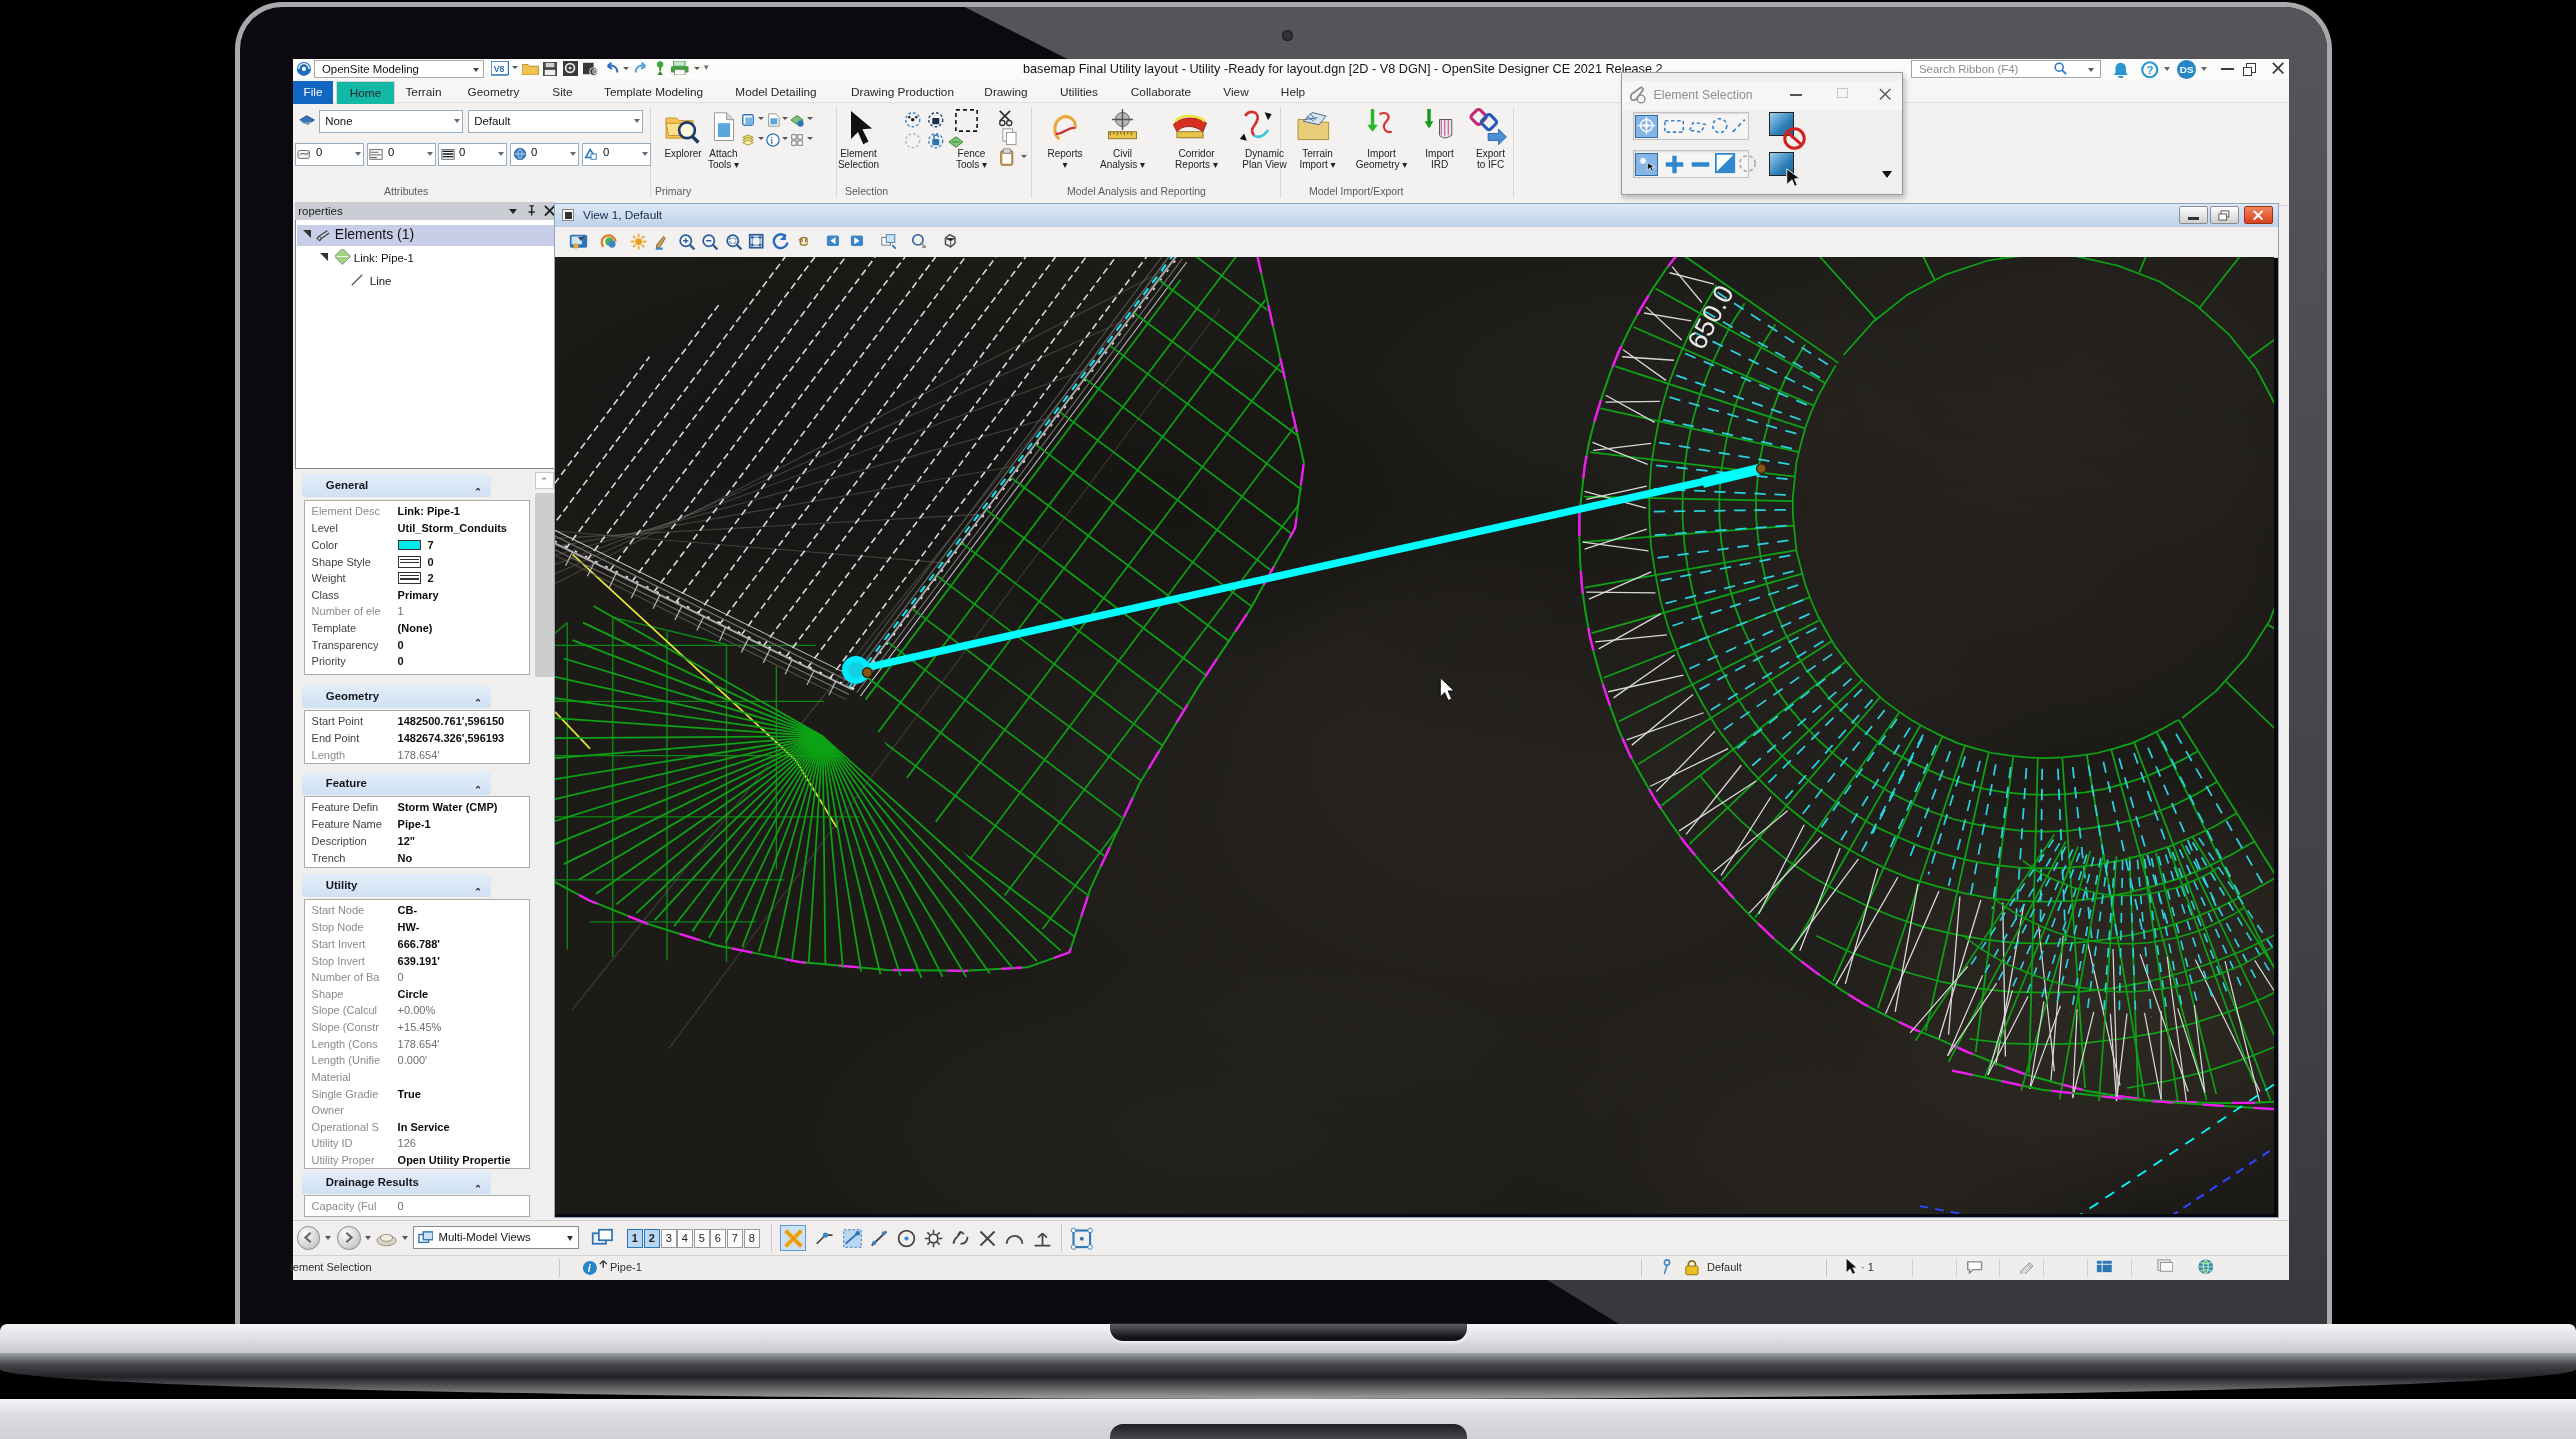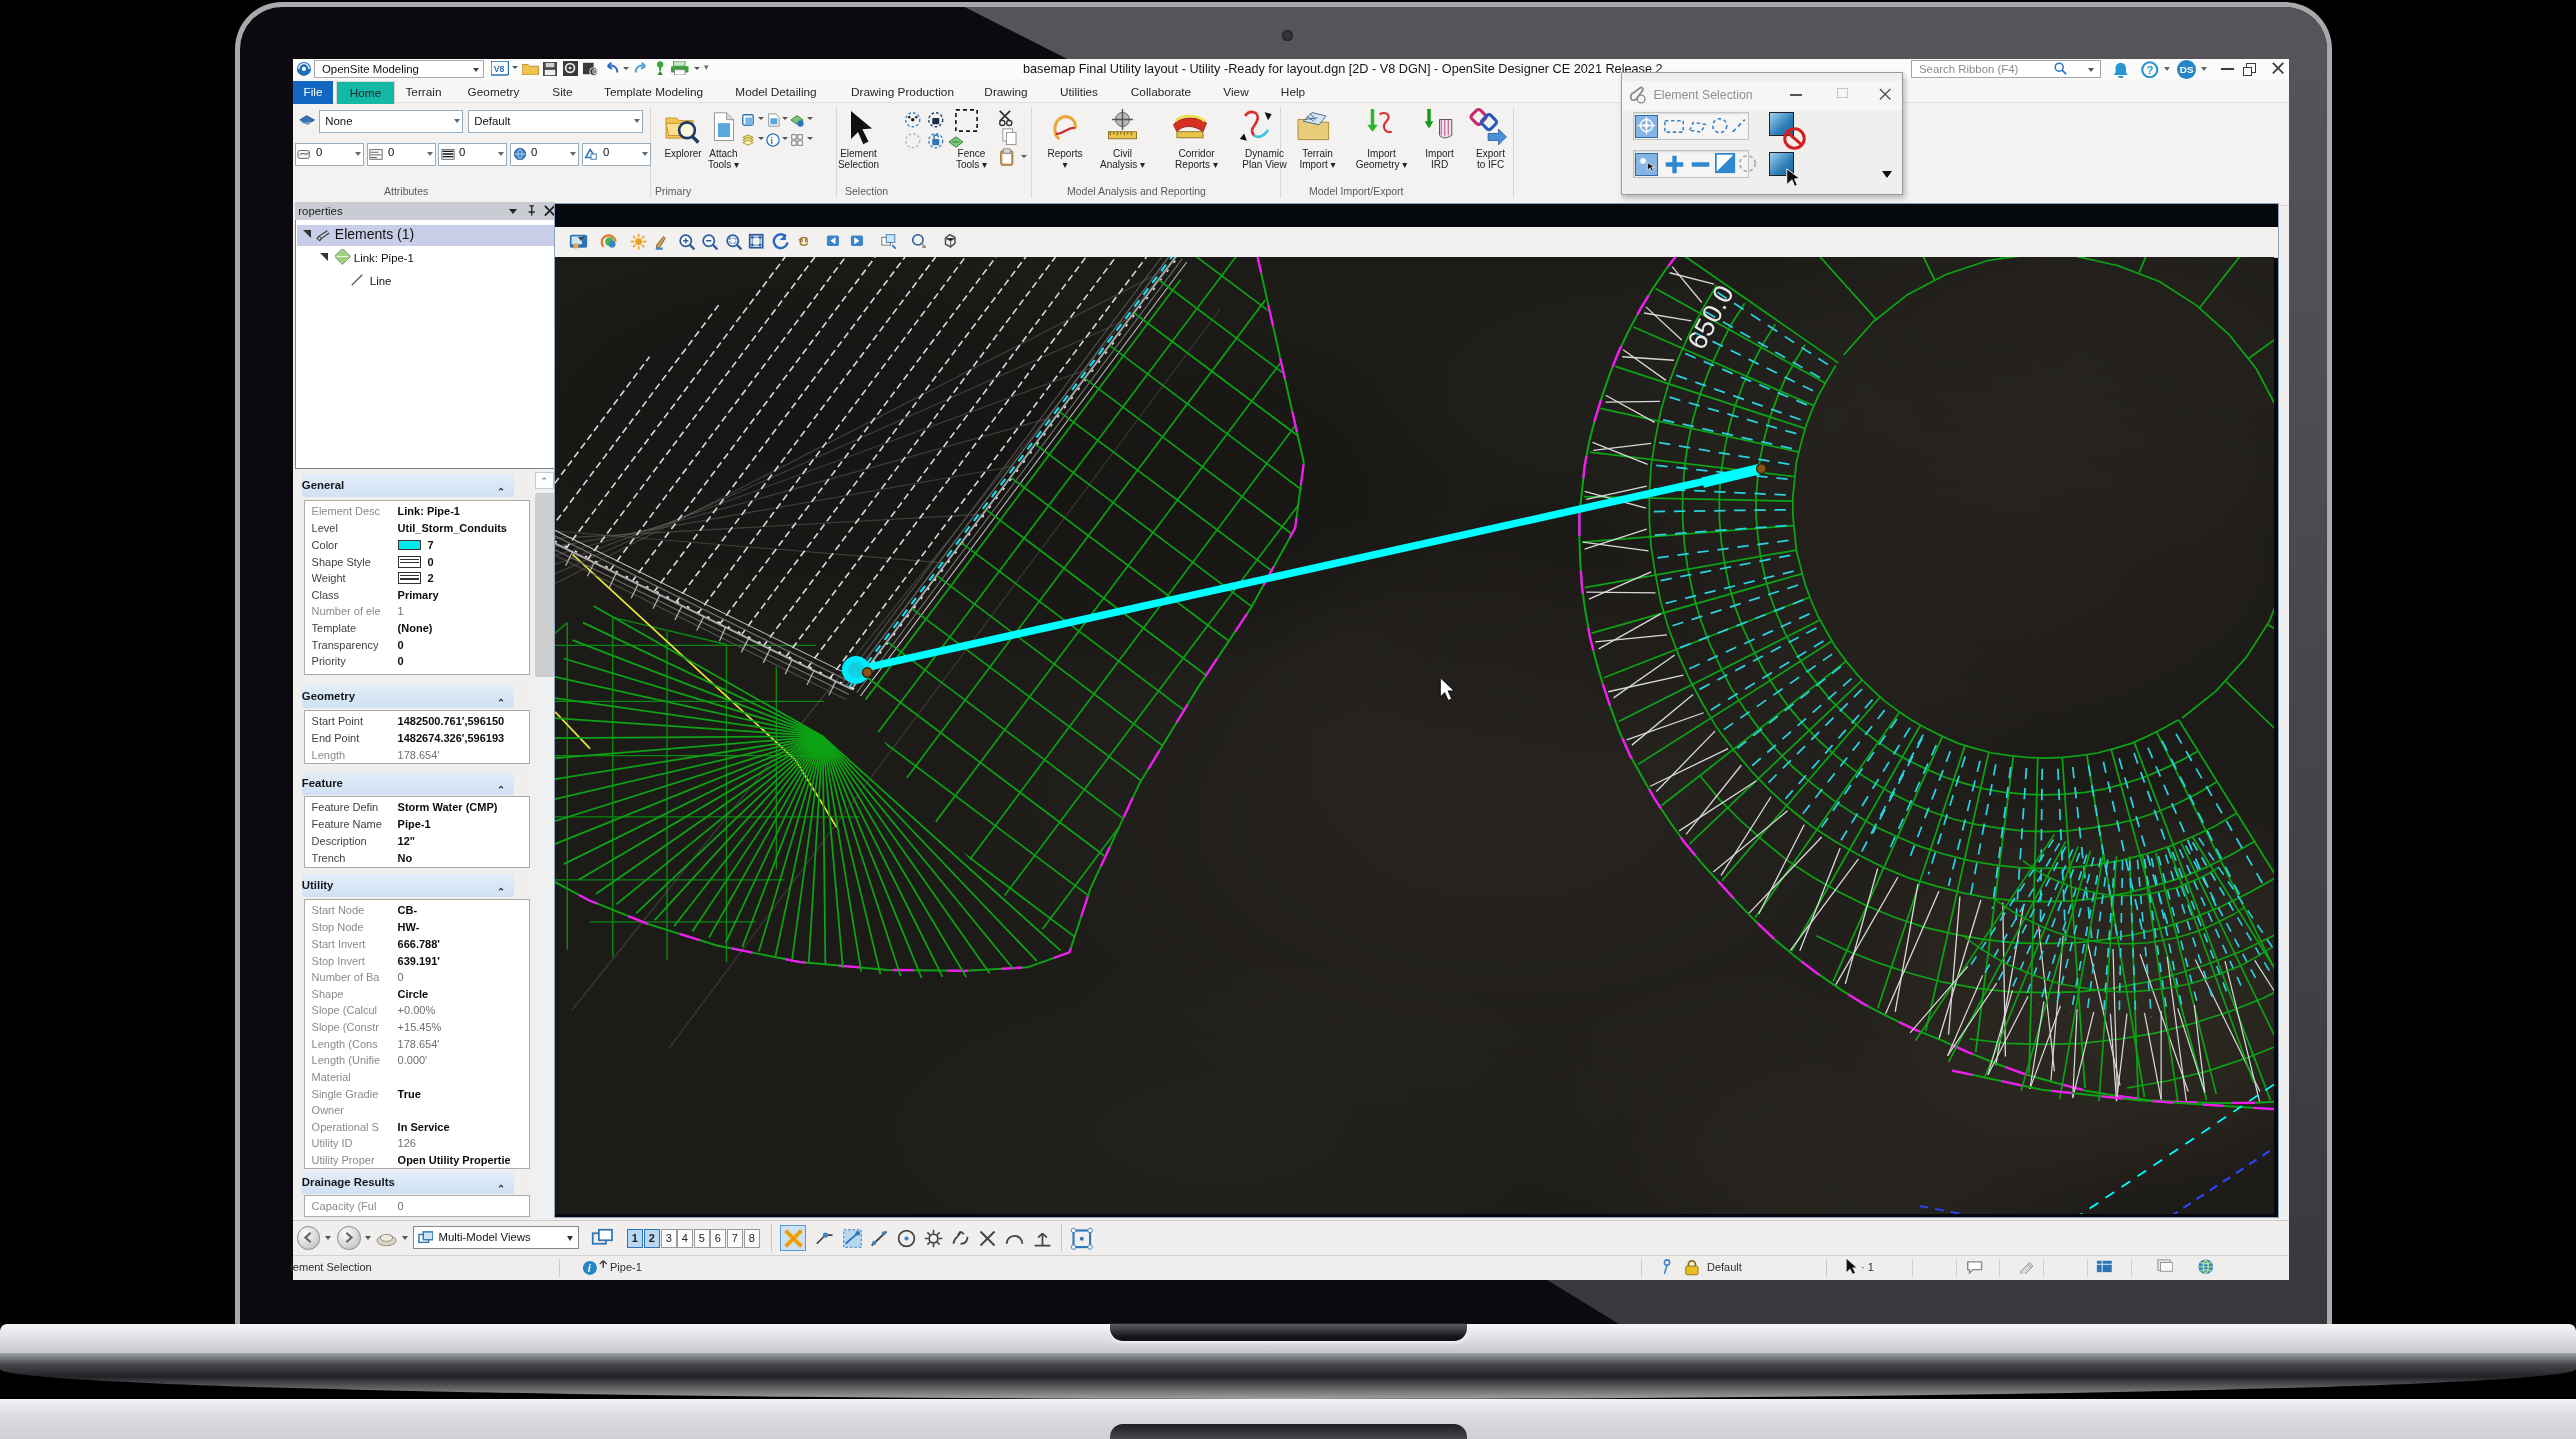--- a/index.html
+++ b/index.html
@@ -39,23 +39,23 @@
   line-height:21px;padding-left:5.3px;color:#111}
 .combo .dd{position:absolute;right:1.8px;top:7.9px;width:0;height:0;
   border-left:3.5px solid transparent;border-right:3.5px solid transparent;border-top:4.4px solid #5a6a78}
 .ilabel{position:absolute;font-size:10px;color:#222;text-align:center;line-height:11.4px}
 
 #pp{position:absolute;left:1.8px;top:143px;width:262px;height:1015px}
 #pptitle{position:absolute;left:0;top:0;width:260px;height:18.4px;background:#c9ccd2;
   font-size:11.4px;color:#1c1c1c;line-height:18.4px}
 #pptree{position:absolute;left:0;top:18.4px;width:260px;height:249px;background:#fff;
   border:0.9px solid #828790;border-top:none}
-.sechead{position:absolute;left:7px;width:212px;height:23px;border-radius:2.6px;
+.sechead{position:absolute;left:7px;width:189px;height:23px;border-radius:2.6px;
   background:linear-gradient(#e3edf9,#cfe1f3);font-weight:bold;font-size:11.4px;
-  line-height:23px;padding-left:0;color:#15171a}
+  line-height:23px;padding-left:24px;color:#15171a}
 .sechead .chev{position:absolute;right:8.8px;top:6.1px;font-size:9.6px;color:#333;font-weight:bold}
 .secbox{position:absolute;left:8.8px;width:226px;background:#fff;border:0.9px solid #ababab}
 .prow{position:absolute;left:0;width:100%;height:16.6px;font-size:11px;line-height:16.6px;
   white-space:nowrap;overflow:hidden}
 .prow .pl{position:absolute;left:7px;color:#3f3f3f;width:110px;overflow:hidden;white-space:nowrap}
 .prow .pv{position:absolute;left:93px;font-weight:bold;color:#0c0c0c;white-space:nowrap}
 .prow .pvg{font-weight:normal;color:#6e6e6e}
 .prow .plg{color:#8a8a8a}
 #ppscroll{position:absolute;left:238px;top:268px;width:23px;height:747px;background:#f0f0f0}
 
@@ -636,20 +636,30 @@
         </div>
         <div class="sechead" style="top:969px">Drainage Results<span class="chev">⌃</span></div>
         <div class="secbox" style="top:993px;height:22px">
           <div class="prow" style="top:2.6px">
             <span class="pl plg">Capacity (Ful</span>
             <span class="pv pvg">0</span>
           </div>
         </div>
       </div>
       <div id="vw">
+        <div id="vtitle"><div class="abs" style="left:7px;top:5.3px;width:12.3px;height:12.3px;background:#fff;border:0.9px solid #888">
+            <div style="position:absolute;left:1.8px;top:1.8px;width:7px;height:7px;background:#333"></div>
+          </div><span style="margin-left:28px">View 1, Default</span><div class="vbtn" style="right:70px">
+            <div style="margin:9.6px auto 0;width:11.4px;height:2.6px;background:#333"></div>
+          </div><div class="vbtn" style="right:39px"><svg width="13" height="11.4" style="margin-top:2.6px" viewBox="0 0 15 13">
+              <rect x="3.5" y="1" width="9" height="7" fill="#fff" stroke="#444"></rect>
+              <rect x="1" y="4.5" width="9" height="7" fill="#fff" stroke="#444"></rect>
+            </svg></div><div class="vbtn" style="right:5.3px;background:linear-gradient(#f0855c,#d9411e);border-color:#9a3010"><svg width="12.3" height="10.5" style="margin-top:2.6px" viewBox="0 0 14 12">
+              <path d="M2 1l10 10M12 1L2 11" stroke="#fff" stroke-width="2.4"></path>
+            </svg></div></div>
         <div id="vtools"></div>
         <svg class="abs" style="left:14px;top:0px" width="0" height="0"></svg>
         <svg class="abs" style="left:14px;top:29px" width="19" height="19" viewBox="0 0 22 22">
           <rect x="1" y="2" width="20" height="15" rx="2" fill="#2e75b5"></rect>
           <rect x="3" y="4" width="12" height="9" fill="#cde4f6"></rect>
           <circle cx="8" cy="15" r="3" fill="#e8a93c"></circle>
         </svg>
         <svg class="abs" style="left:45px;top:0px" width="0" height="0"></svg>
         <svg class="abs" style="left:45px;top:29px" width="19" height="19" viewBox="0 0 22 22">
           <path d="M4 16a8 8 0 1 1 14-6" fill="none" stroke="#e07820" stroke-width="2.5"></path>

